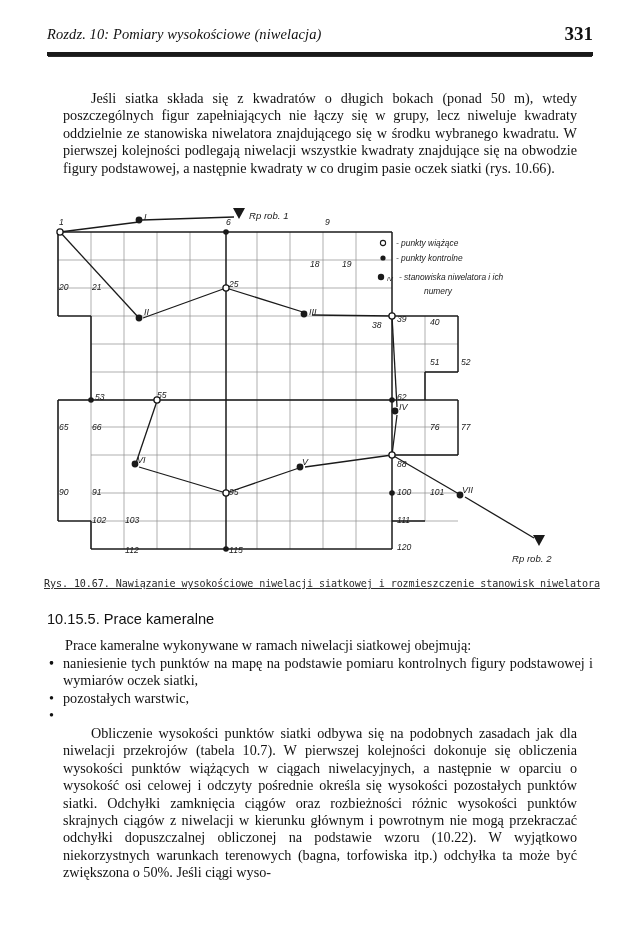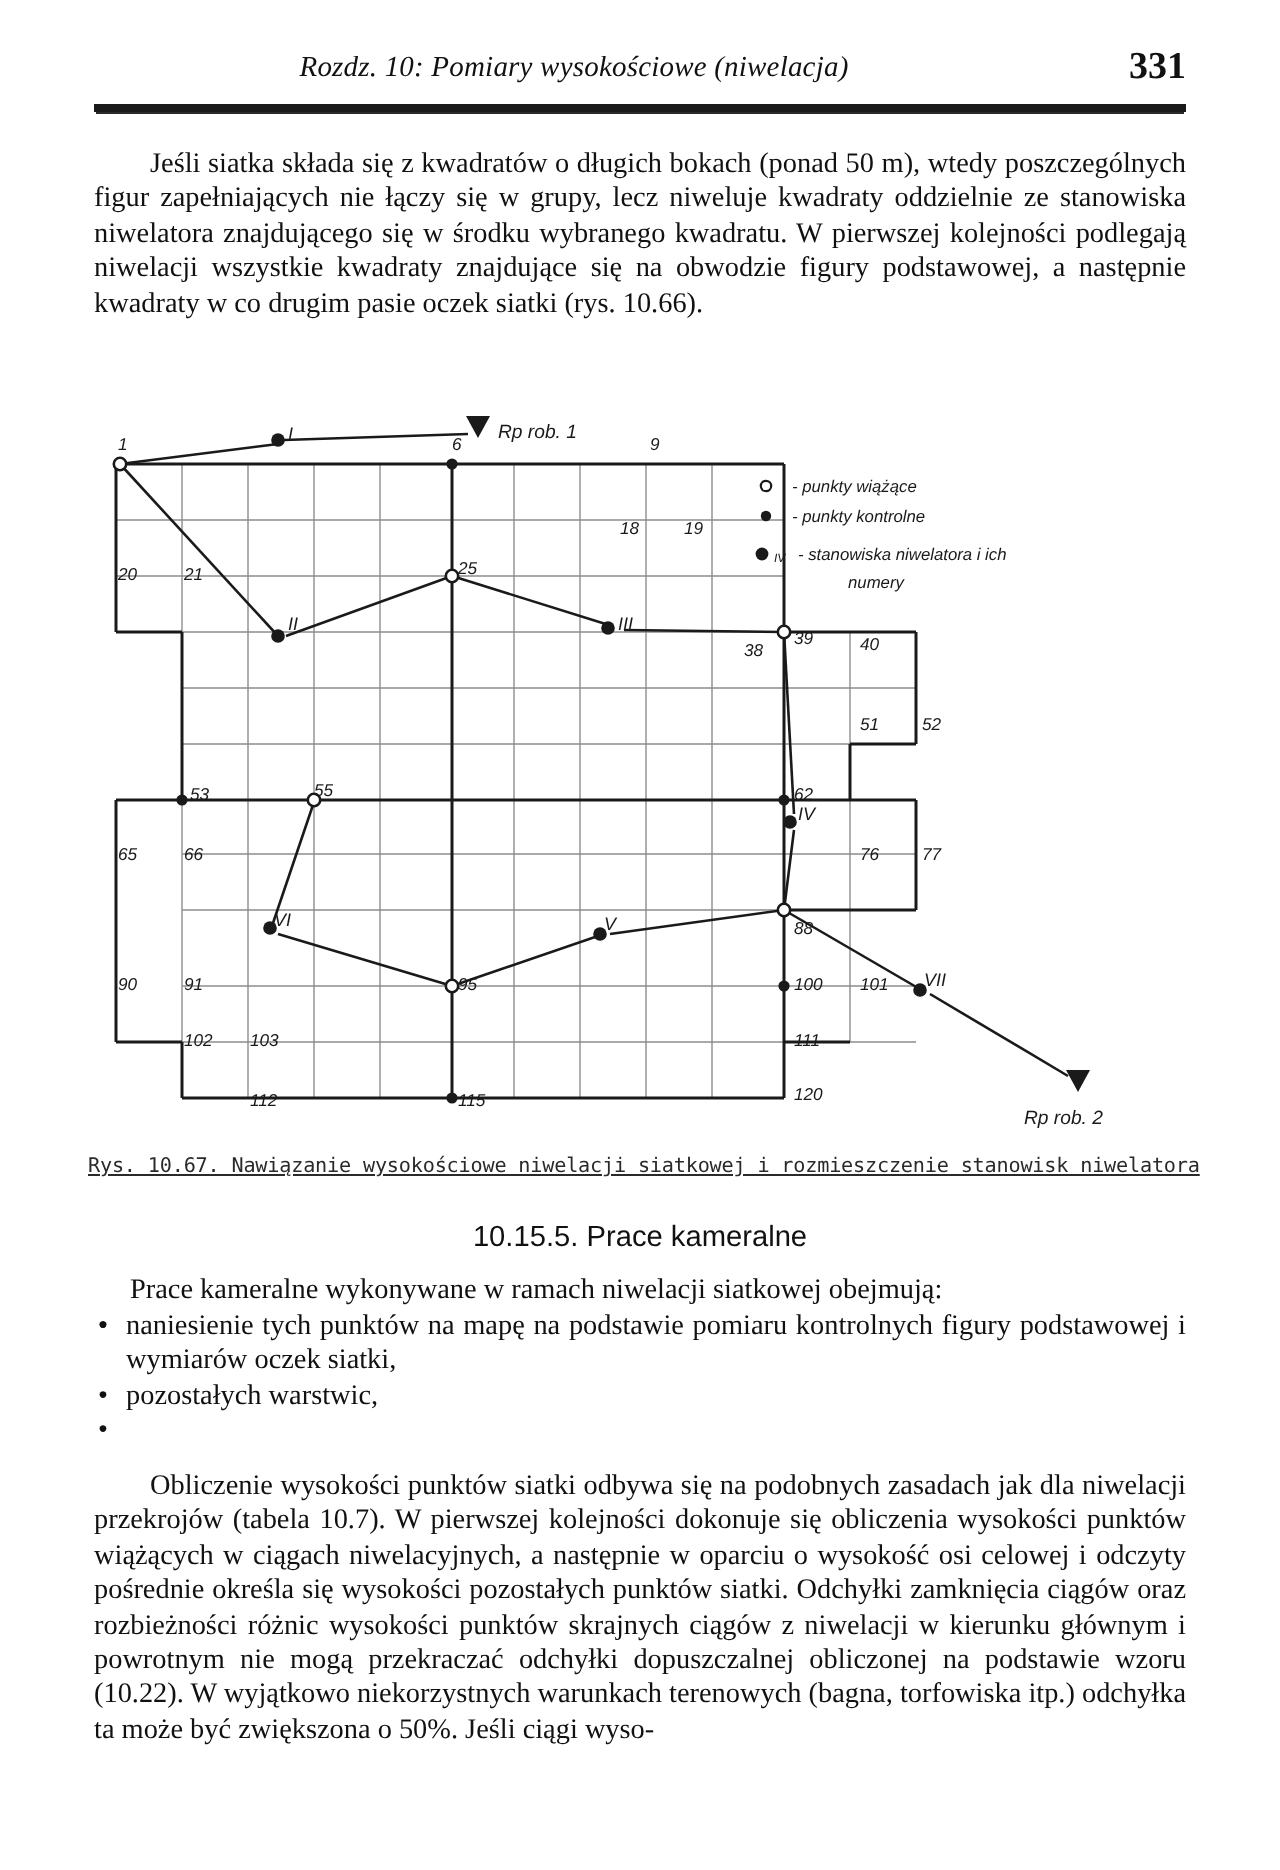--- a/index.html
+++ b/index.html
@@ -12,21 +12,21 @@
     overflow:hidden;
   }
   .page{position:absolute;inset:0;}
 
   
   .runhead{
     position:absolute;left:47px;top:26px;width:546px;height:26px;
   }
   .runhead-title{
     position:absolute;left:0;top:0;width:480px;
-    text-align:center;
+    text-align:left;
     font-style:italic;font-size:14.5px;
     letter-spacing:.1px;
     white-space:nowrap;
   }
   .runhead-folio{
     position:absolute;right:0;top:-3px;
     font-weight:bold;font-size:19px;
   }
   .rule{
     position:absolute;left:47px;top:52px;width:546px;height:3px;
@@ -34,21 +34,21 @@
     border-bottom:1px solid #1a1a1a;
     box-shadow:0 2px 0 -1px #2b2b2b;
   }
 
   
   .col{
     position:absolute;left:47px;width:546px;
     font-size:14.2px;line-height:17.4px;
     text-align:justify;
   }
-  .col p{margin:0;}
+  .col p{margin:16px;}
   .indent{text-indent:28px;}
 
   .para-top{top:74px;}
   .para-top2{top:170px;}
 
   
   .figure{position:absolute;left:47px;top:205px;width:546px;height:400px;}
   .fig-svg{position:absolute;left:0;top:0;}
 
   .caption{
@@ -56,39 +56,38 @@
     font-family:"DejaVu Sans Mono", monospace;
     font-size:10.1px;letter-spacing:-0.1px;
     color:#2a2a2a;
     white-space:nowrap;
     text-decoration:underline;
   }
 
   
   .sec-head{
     position:absolute;left:47px;top:611px;width:546px;
-    text-align:center;
     font-family:"Liberation Sans", sans-serif;
     font-size:14.6px;
   }
 
   
   .lead{position:absolute;left:37px;top:637px;width:546px;font-size:14.2px;line-height:17.4px;text-indent:28px;}
   .bullets{
     position:absolute;left:47px;top:655px;width:546px;
     font-size:14.2px;line-height:17.4px;
   }
   .bullet-row{
     position:relative;padding-left:16px;text-align:justify;
   }
   .bullet-row .dot{
     position:absolute;left:2px;top:0;
   }
 
-  .para-bottom{top:735px;}
+  .para-bottom{top:709px;}
 </style>
 </head>
 <body>
 
 <div class="page">
 
   <div class="runhead">
     <div class="runhead-title">Rozdz. 10: Pomiary wysokościowe (niwelacja)</div>
     <div class="runhead-folio">331</div>
   </div>

